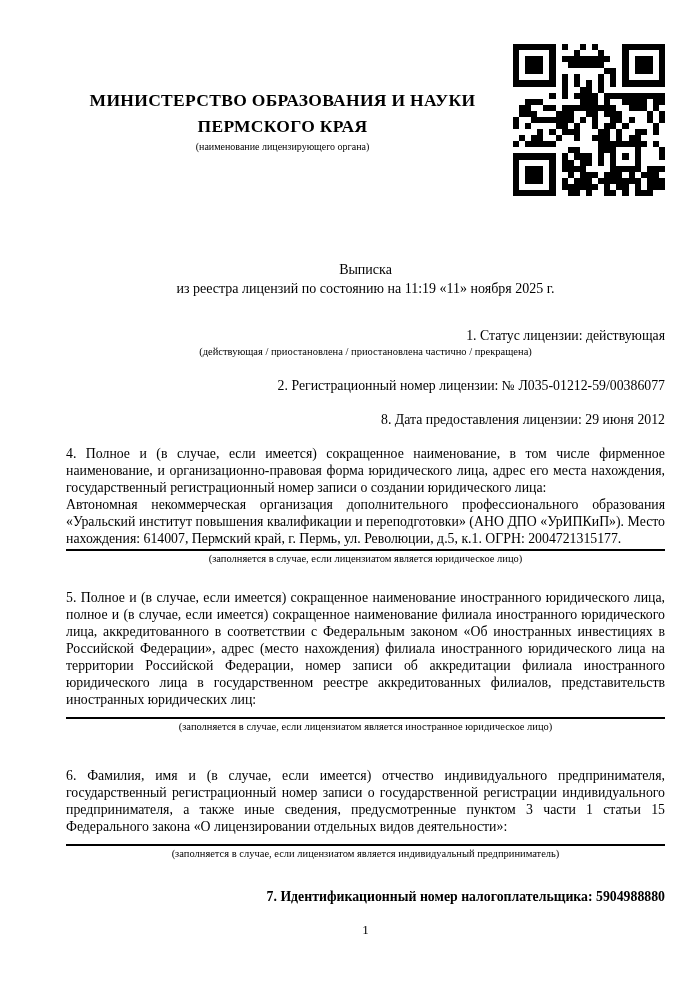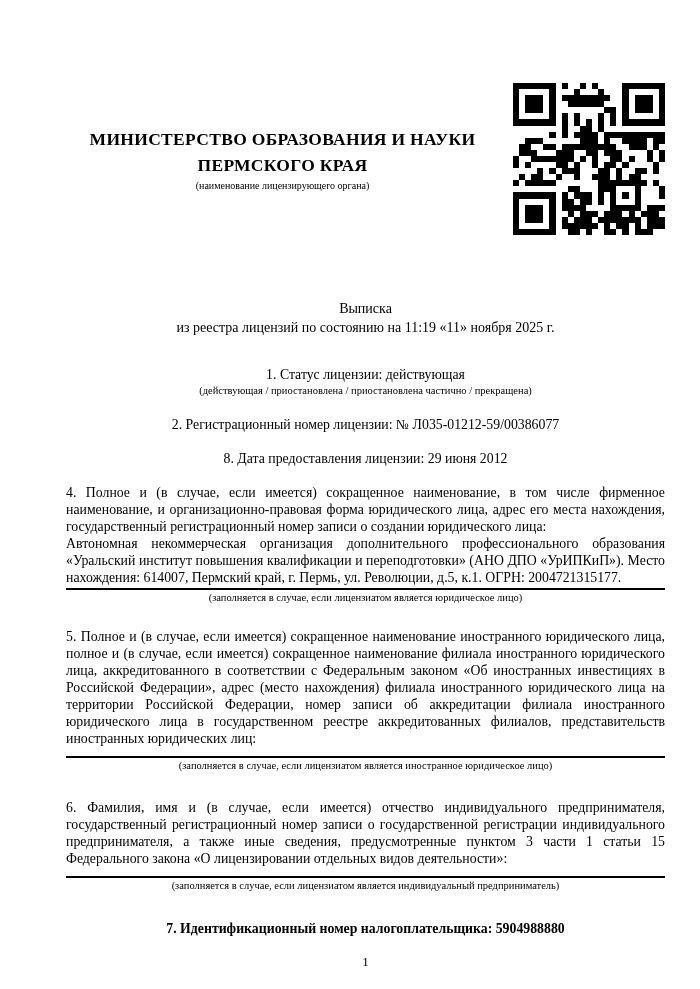--- a/index.html
+++ b/index.html
@@ -18,21 +18,21 @@
     box-sizing: border-box;
   }
   .content {
     padding-left: 66px;
     padding-right: 35px;
   }
   
   .header-row {
     display: flex;
     align-items: flex-start;
-    padding-top: 83px;
+    padding-top: 44px;
   }
   .ministry-block {
     flex: 1;
     padding-top: 43px;
     padding-right: 14px;
   }
   .ministry-name {
     font-size: 17.5px;
     font-weight: bold;
     line-height: 26px;
@@ -57,37 +57,37 @@
     font-size: 14px;
     line-height: 19px;
   }
   
   .sections {
     font-size: 13.8px;
     line-height: 17px;
   }
   .section { margin-top: 17px; }
   .section p { margin: 0; text-align: justify; }
-  .single-line p { text-align: center; }
+  .single-line p { text-align: right; }
   .caption {
     font-size: 10.5px;
     line-height: 13px;
     text-align: center;
     margin-top: 1px;
   }
   .rule {
     height: 0;
     border-top: 2px solid #000000;
     margin-top: 2px;
   }
   .rule.gap { margin-top: 9px; }
   #sec-status { margin-top: 29px; }
   #sec-regnum { margin-top: 19px; }
   #sec-foreign { margin-top: 24px; }
-  #sec-entrepreneur { margin-top: 27px; }
+  #sec-entrepreneur { margin-top: 34px; }
   #sec-inn { margin-top: 28px; font-weight: bold; }
   .page-number {
     margin-top: 17px;
     text-align: center;
     font-size: 13px;
   }
 </style>
 </head>
 <body>
 

